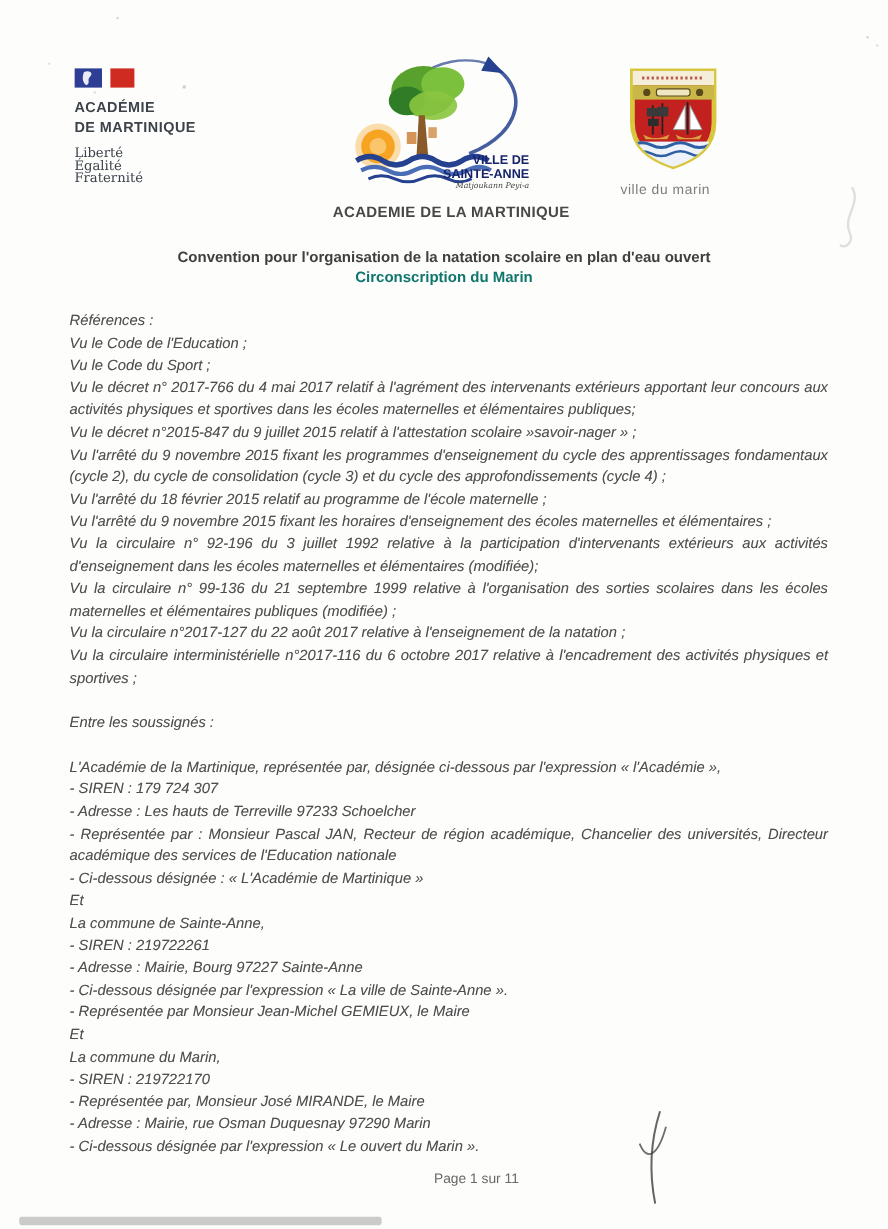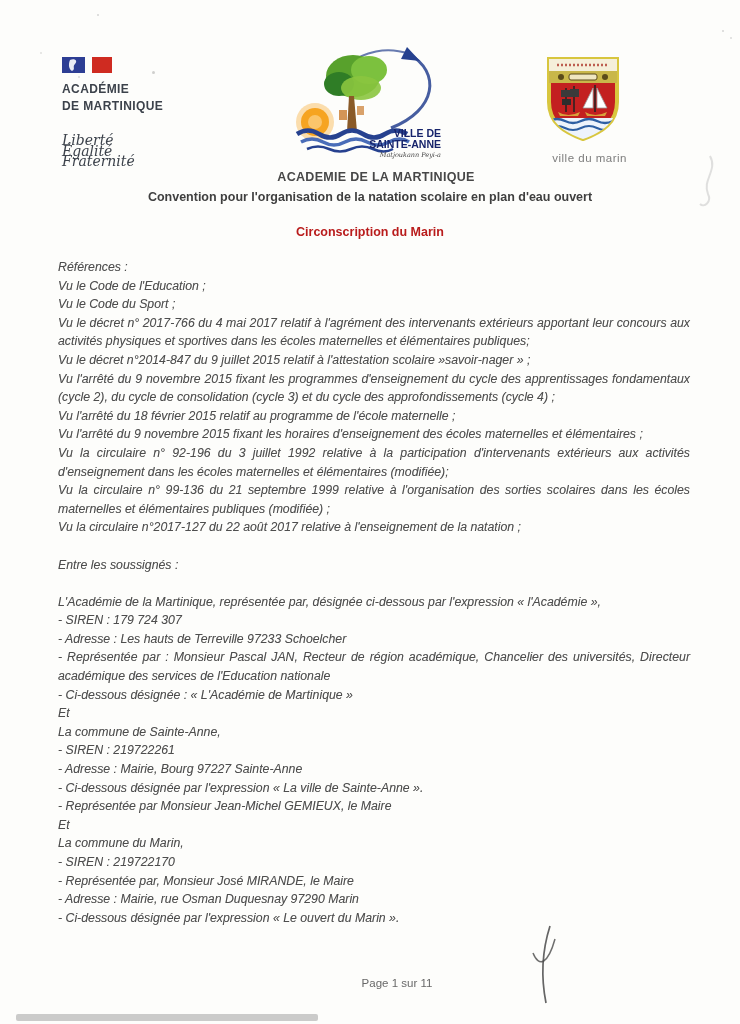--- a/index.html
+++ b/index.html
@@ -8,30 +8,30 @@
     background:#fdfdfb;
     font-family:"Liberation Sans", sans-serif;
     color:#4e4e4e;
   }
   .noise-dot{position:absolute;border-radius:50%;background:#8a8a8a;}
   
   .acad-block{position:absolute;left:62px;top:56px;width:150px;}
   .flag-row{display:flex;gap:6px;height:18px;align-items:flex-start;}
   .acad-name{margin-top:7px;font-weight:700;font-size:12px;line-height:17px;
     color:#3c424b;letter-spacing:.4px;}
-  .motto{margin-top:20px;font-family:"DejaVu Serif", serif;font-style:italic;
-    font-size:14px;line-height:10.5px;color:#3c424b;}
+  .motto{margin-top:8px;font-family:"DejaVu Serif", serif;
+    font-size:11px;line-height:10.5px;color:#3c424b;}
   .sa-logo{position:absolute;left:291px;top:44px;width:156px;height:116px;}
-  .marin-logo{position:absolute;left:517px;top:52px;width:110px;text-align:right;}
+  .marin-logo{position:absolute;left:517px;top:52px;width:110px;text-align:left;}
   .marin-label{margin-top:4px;font-size:11.5px;color:#7d7d7d;letter-spacing:.5px;}
   
   .heading{position:absolute;top:170px;left:0;width:740px;text-align:center;}
   .heading .inst{font-size:12.5px;font-weight:600;color:#474747;letter-spacing:.3px;margin-left:12px;}
-  .heading .t1{margin-top:6px;font-size:12.5px;font-weight:700;color:#3f3f3f;}
-  .heading .t2{margin-top:21px;font-size:12.5px;font-weight:700;color:#b91c1c;}
+  .heading .t1{margin-top:23px;font-size:12.5px;font-weight:700;color:#3f3f3f;}
+  .heading .t2{margin-top:3px;font-size:12.5px;font-weight:700;color:#0f766e;}
   
   .doc-body{position:absolute;left:58px;top:258px;width:632px;
     font-size:12.3px;line-height:18.6px;color:#4e4e4e;
     text-shadow:0 0 .4px rgba(90,90,90,.35);font-style:italic;}
   .doc-body p{margin:0;text-align:justify;}
   .doc-body p.nj{text-align:left;}
   .gap-top{margin-top:18.6px !important;}
   
   .footer{position:absolute;top:977px;left:57px;width:680px;text-align:center;
     font-size:11.5px;color:#686868;}
@@ -149,27 +149,28 @@
   <div class="inst">ACADEMIE DE LA MARTINIQUE</div>
   <div class="t1">Convention pour l'organisation de la natation scolaire en plan d'eau ouvert</div>
   <div class="t2">Circonscription du Marin</div>
 </div>
 
 <div class="doc-body">
   <p class="nj">Références :</p>
   <p>Vu le Code de l'Education ;</p>
   <p>Vu le Code du Sport ;</p>
   <p>Vu le décret n° 2017-766 du 4 mai 2017 relatif à l'agrément des intervenants extérieurs apportant leur concours aux activités physiques et sportives dans les écoles maternelles et élémentaires publiques;</p>
-  <p>Vu le décret n°2014-847 du 9 juillet 2015 relatif à l'attestation scolaire »savoir-nager » ;</p>
+  <p>Vu le décret n°2015-847 du 9 juillet 2015 relatif à l'attestation scolaire »savoir-nager » ;</p>
   <p>Vu l'arrêté du 9 novembre 2015 fixant les programmes d'enseignement du cycle des apprentissages fondamentaux (cycle 2), du cycle de consolidation (cycle 3) et du cycle des approfondissements (cycle 4) ;</p>
   <p>Vu l'arrêté du 18 février 2015 relatif au programme de l'école maternelle ;</p>
   <p>Vu l'arrêté du 9 novembre 2015 fixant les horaires d'enseignement des écoles maternelles et élémentaires ;</p>
   <p>Vu la circulaire n° 92-196 du 3 juillet 1992 relative à la participation d'intervenants extérieurs aux activités d'enseignement dans les écoles maternelles et élémentaires (modifiée);</p>
   <p>Vu la circulaire n° 99-136 du 21 septembre 1999 relative à l'organisation des sorties scolaires dans les écoles maternelles et élémentaires publiques (modifiée) ;</p>
   <p>Vu la circulaire n°2017-127 du 22 août 2017 relative à l'enseignement de la natation ;</p>
+  <p>Vu la circulaire interministérielle n°2017-116 du 6 octobre 2017 relative à l'encadrement des activités physiques et sportives ;</p>
 
   <p class="nj gap-top">Entre les soussignés :</p>
 
   <p class="gap-top">L'Académie de la Martinique, représentée par, désignée ci-dessous par l'expression « l'Académie »,</p>
   <p class="nj">- SIREN : 179 724 307</p>
   <p class="nj">- Adresse : Les hauts de Terreville 97233 Schoelcher</p>
   <p>- Représentée par : Monsieur Pascal JAN, Recteur de région académique, Chancelier des universités, Directeur académique des services de l'Education nationale</p>
   <p class="nj">- Ci-dessous désignée : « L'Académie de Martinique »</p>
   <p class="nj">Et</p>
   <p class="nj">La commune de Sainte-Anne,</p>

